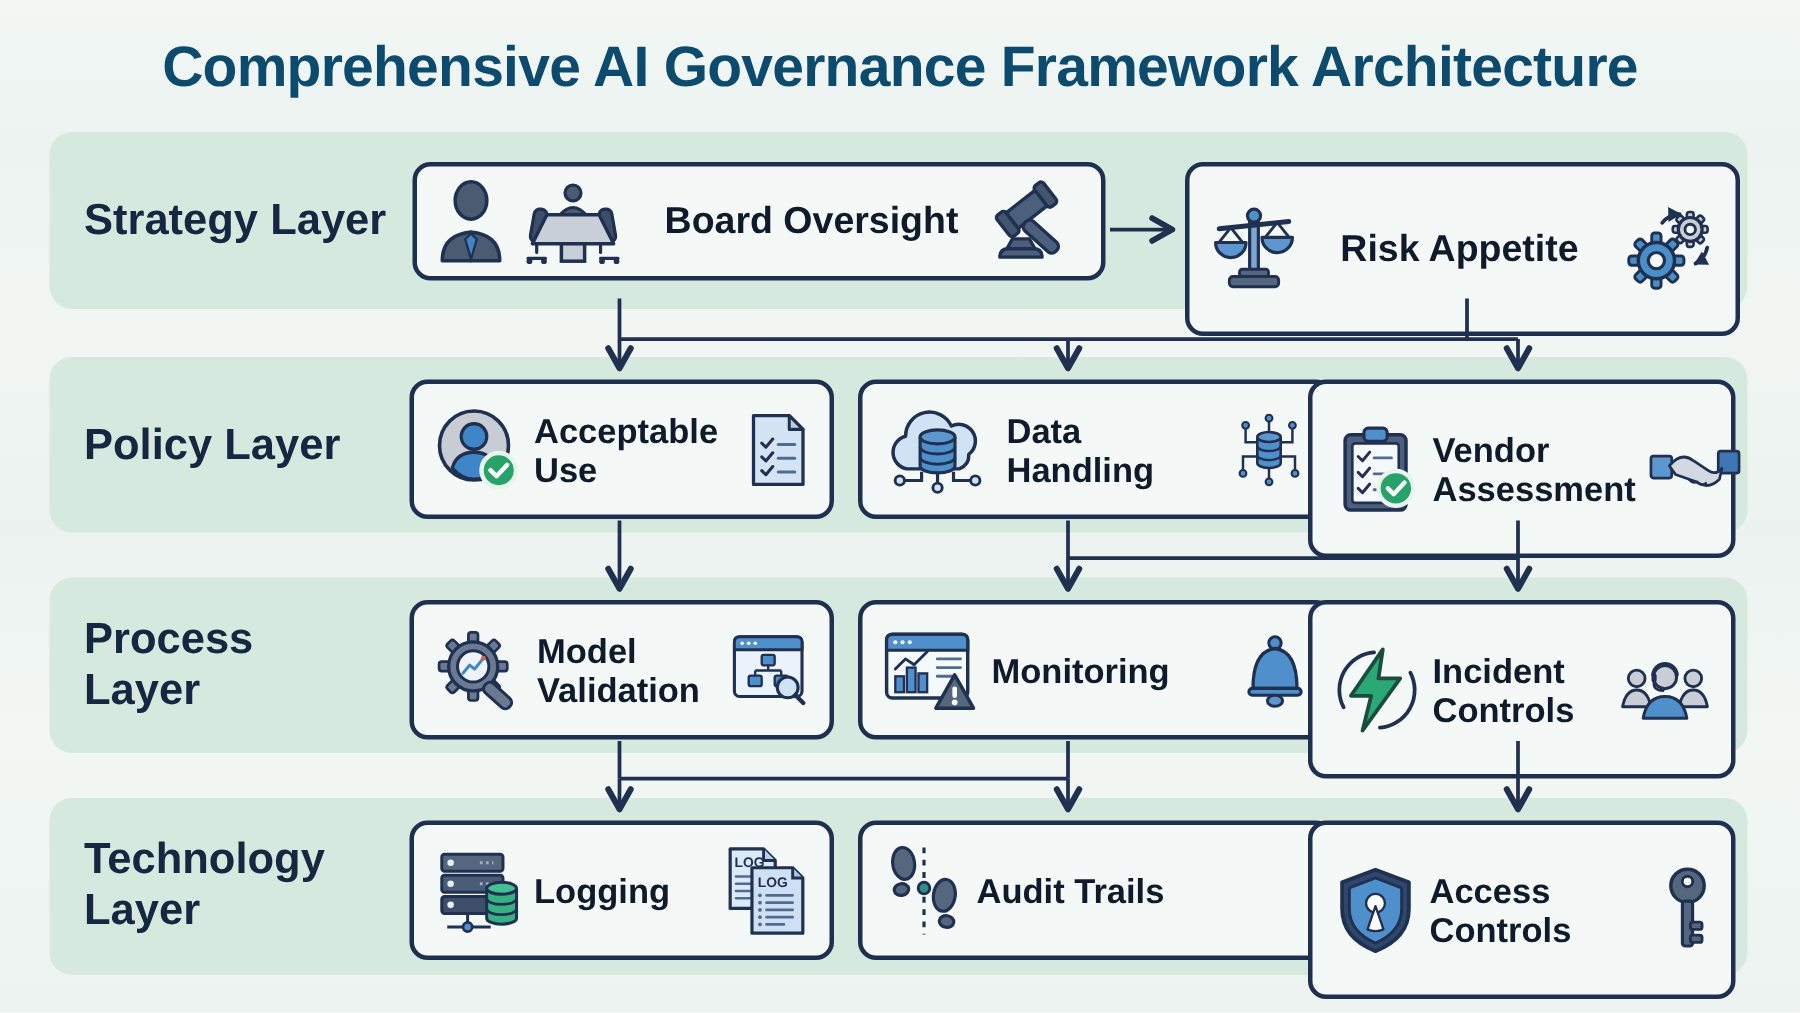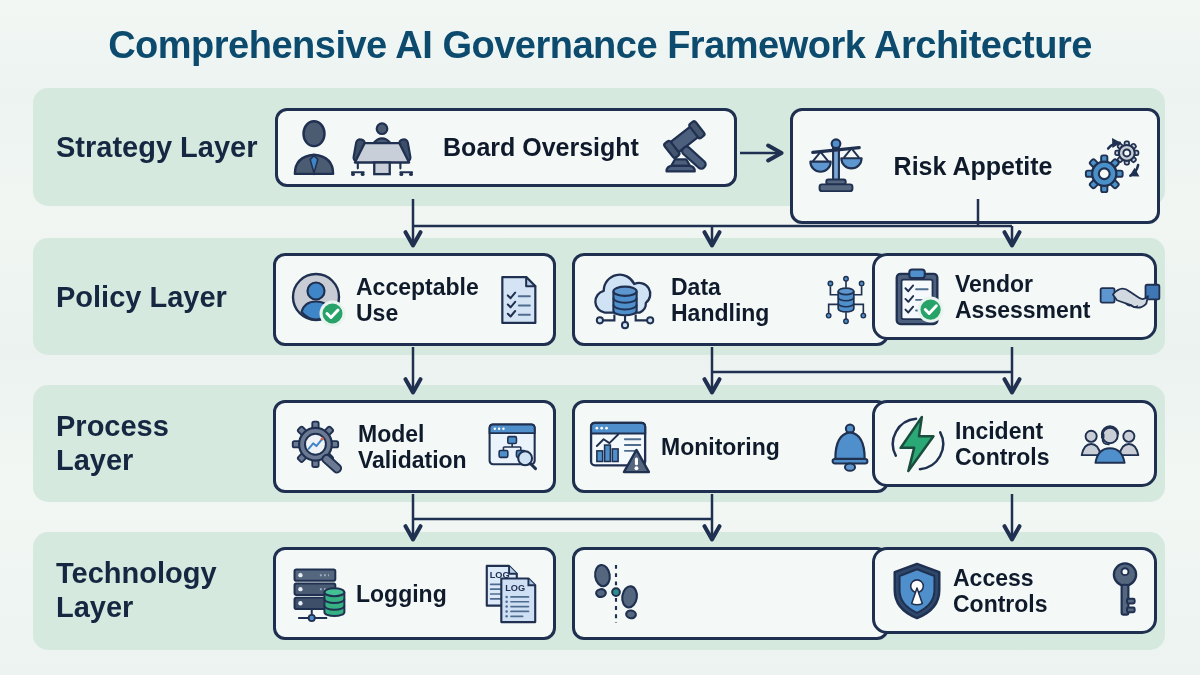--- a/index.html
+++ b/index.html
@@ -32,21 +32,21 @@
   }
   .node-label{
     flex:1;font-weight:700;color:#0f1a2b;font-size:23px;line-height:1.13;
   }
   .node-label.center{text-align:center;font-size:25px;}
   #node-board-oversight{left:275px;top:108px;width:462px;height:79px;gap:6px;}
   #node-risk-appetite{left:790px;top:108px;width:370px;height:116px;}
   .r1{top:253px;} .r2{top:400px;} .r3{top:547px;}
   .c1{left:273px;width:283px;height:93px;}
   .c2{left:572px;width:317px;height:93px;}
-  .c3{left:872px;width:285px;height:87px;border-radius:15px;}
+  .c3{left:872px;width:285px;height:119px;}
   .icon{flex:0 0 auto;display:block;}
   #connectors{position:absolute;left:0;top:0;pointer-events:none;}
 </style>
 </head>
 <body>
 
 <div class="title">Comprehensive AI Governance Framework Architecture</div>
 
 <div class="band" id="band-strategy"></div>
 <div class="band" id="band-policy"></div>
@@ -327,20 +327,21 @@
 
 <div class="node c2 r3">
   <svg class="icon" width="54" height="62" viewBox="0 0 54 64">
     <path d="M27 2 V62" stroke="#203050" stroke-width="2.2" stroke-dasharray="4 4.5"></path>
     <circle cx="27" cy="30" r="4" fill="#2e8f8a" stroke="#203050" stroke-width="2"></circle>
     <ellipse cx="13" cy="13" rx="7.5" ry="11" transform="rotate(-8 13 13)" fill="#55677f" stroke="#203050" stroke-width="2.2"></ellipse>
     <ellipse cx="11.5" cy="31" rx="5" ry="4" transform="rotate(-8 11.5 31)" fill="#55677f" stroke="#203050" stroke-width="2.2"></ellipse>
     <ellipse cx="41" cy="35" rx="7.5" ry="11" transform="rotate(8 41 35)" fill="#55677f" stroke="#203050" stroke-width="2.2"></ellipse>
     <ellipse cx="42.5" cy="53" rx="5" ry="4" transform="rotate(8 42.5 53)" fill="#55677f" stroke="#203050" stroke-width="2.2"></ellipse>
   </svg>
+  <div class="node-label">Audit Trails</div>
 </div>
 
 <div class="node c3 r3">
   <svg class="icon" width="56" height="60" viewBox="0 0 56 62">
     <path d="M28 3 L51 11.5 V30 Q51 50 28 59 Q5 50 5 30 V11.5 Z" fill="#2e486b" stroke="#203050" stroke-width="2.6" stroke-linejoin="round"></path>
     <path d="M28 8.5 L46 15.5 V30 Q46 45.5 28 53.5 Q10 45.5 10 30 V15.5 Z" fill="#4f8fcb" stroke="#203050" stroke-width="2" stroke-linejoin="round"></path>
     <circle cx="28" cy="26" r="6.5" fill="#ffffff" stroke="#203050" stroke-width="1.6"></circle>
     <path d="M28 28 L22.5 44 Q28 46.5 33.5 44 Z" fill="#ffffff" stroke="#203050" stroke-width="1.6" stroke-linejoin="round"></path>
   </svg>
   <div class="node-label">Access Controls</div>

